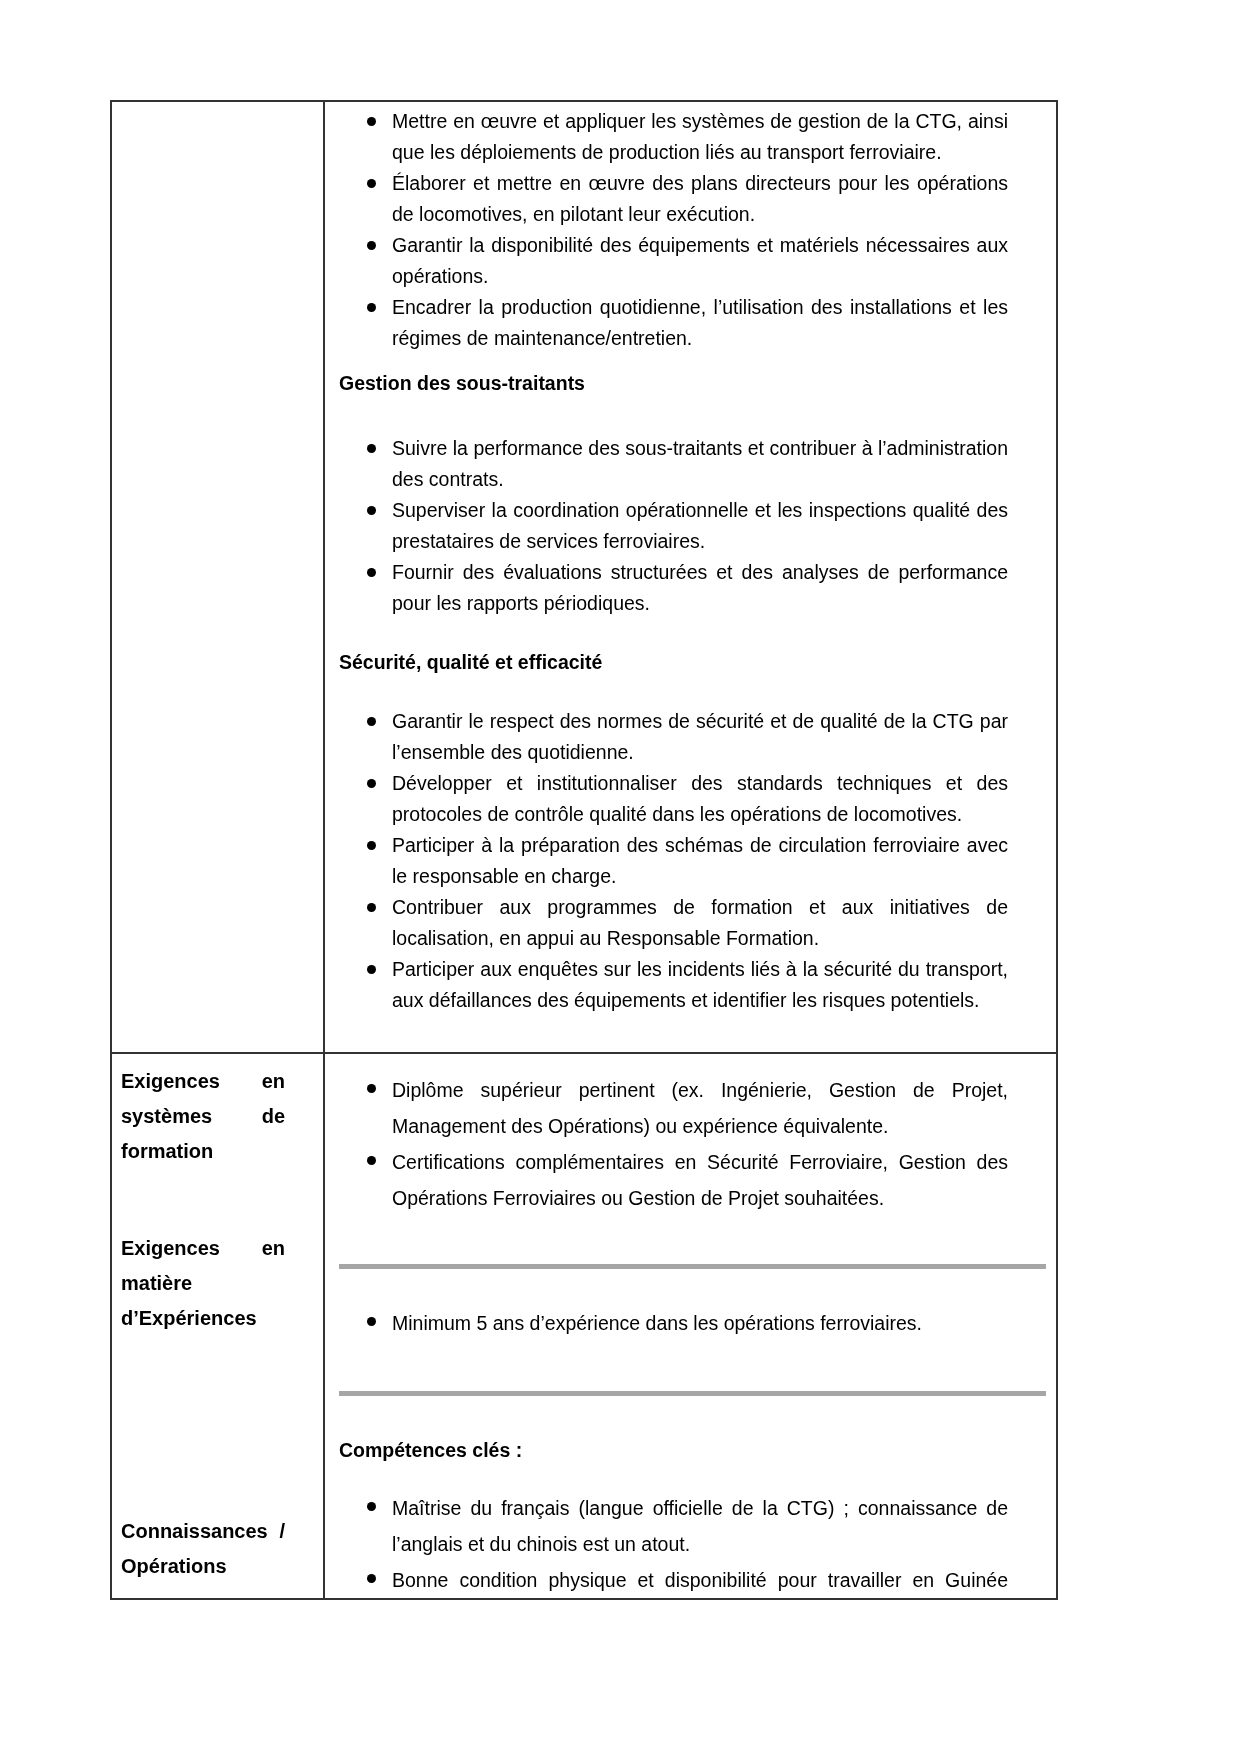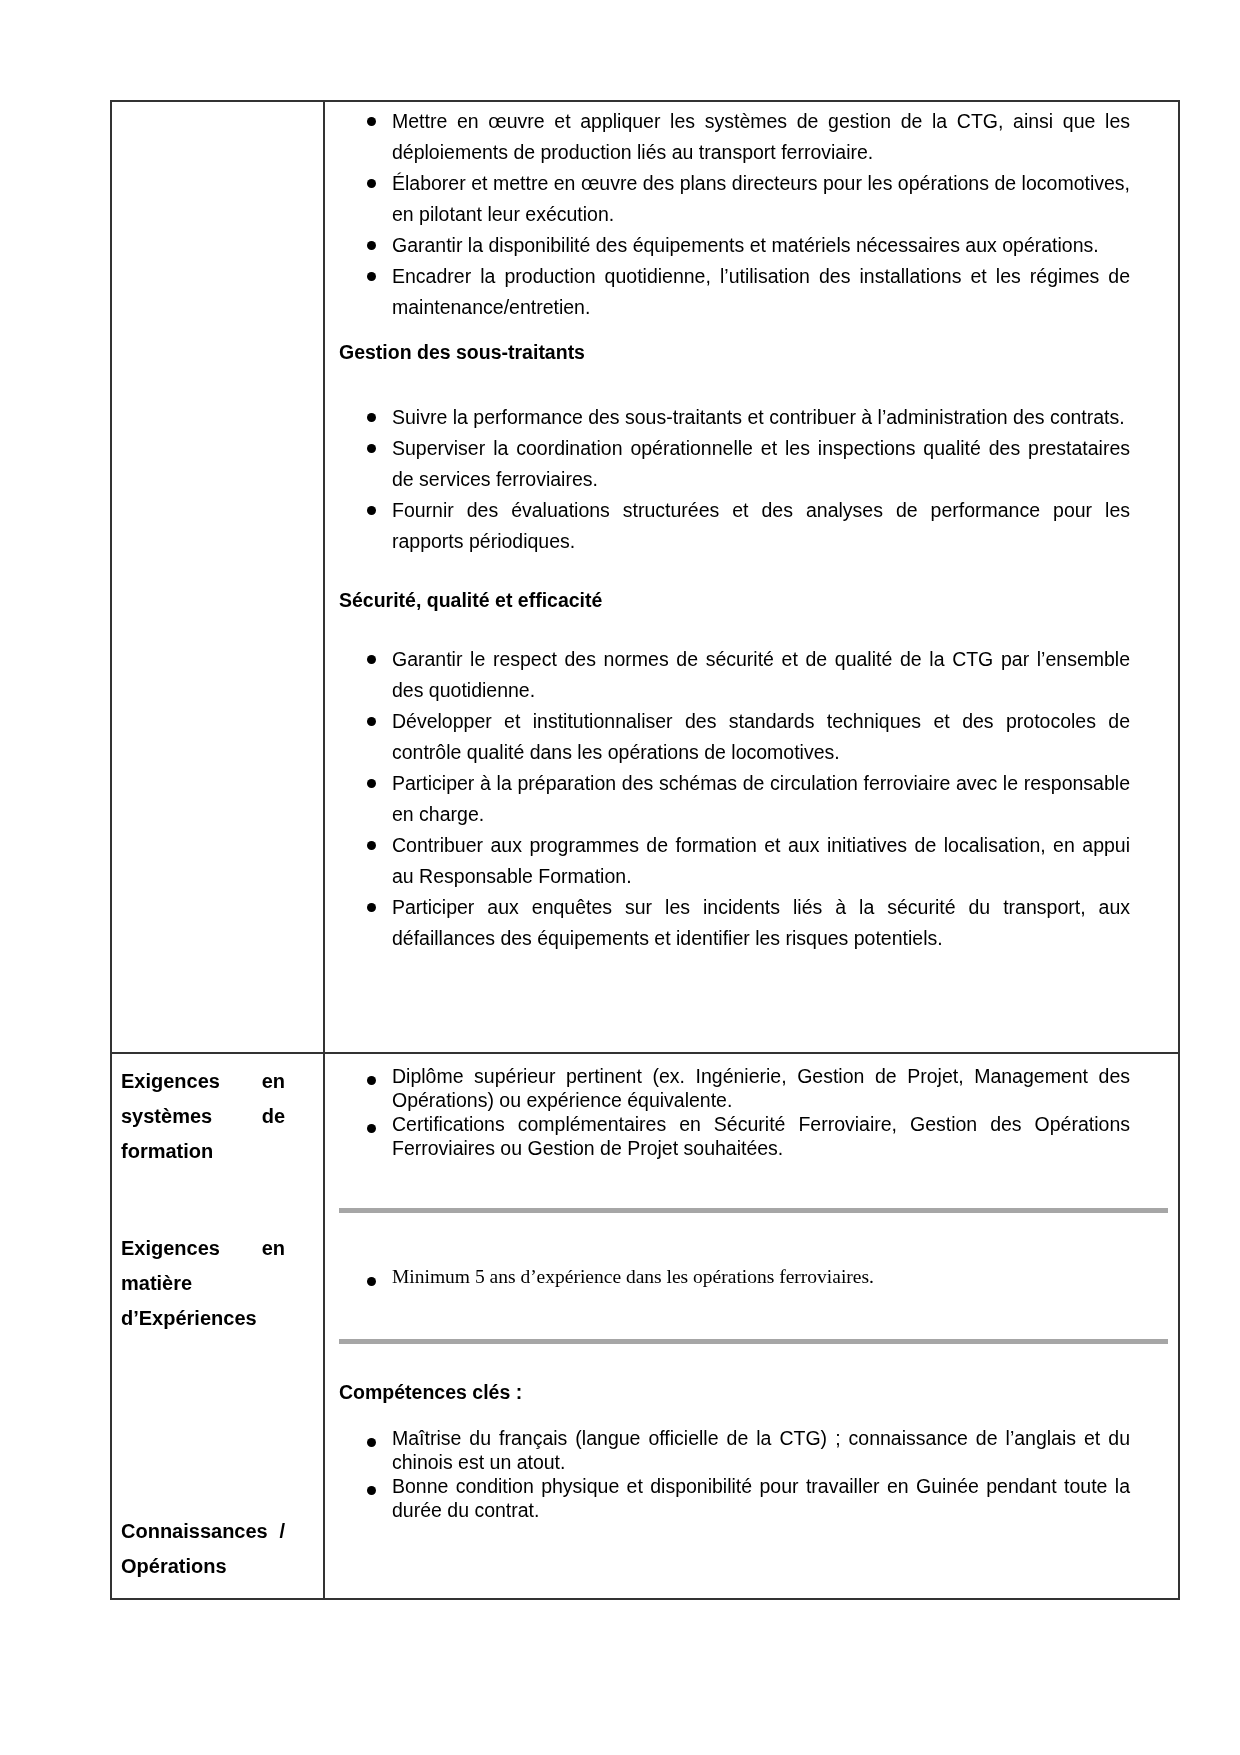--- a/index.html
+++ b/index.html
@@ -4,59 +4,59 @@
 <style>
   * { box-sizing: border-box; margin: 0; padding: 0; }
   html, body { background: #ffffff; }
   body {
     width: 1240px; height: 1755px; position: relative;
     font-family: "Liberation Sans", sans-serif;
     color: #000;
   }
   .doc-table {
     position: absolute; left: 110px; top: 100px;
-    width: 1070px; height: 1500px;
+    width: 948px; height: 1500px;
     border: 2px solid #333;
   }
   .t-row { display: flex; width: 100%; }
   .t-row.row-1 { height: 950px; }
   .t-row.row-2 { height: 546px; border-top: 2px solid #333; }
   .cell-left {
     width: 213px; flex: 0 0 213px;
     border-right: 2px solid #333;
     padding: 10px 38px 0 9px;
   }
   .cell-right {
     flex: 1 1 auto;
     padding: 4px 10px 0 14px;
     font-size: 19.5px;
     overflow: hidden;
   }
   .row-1 .cell-right { line-height: 31px; }
-  .row-2 .cell-right { line-height: 24px; padding-top: 10px; }
+  .row-2 .cell-right { line-height: 36px; padding-top: 18px; }
 
   ul.bullets { list-style: none; margin-right: 38px; text-align: justify; }
   ul.bullets li { position: relative; padding-left: 53px; }
   ul.bullets li::before {
     content: ""; position: absolute; left: 28px; top: 11px;
     width: 9px; height: 9px; border-radius: 50%; background: #000;
   }
   .row-2 .cell-right ul.bullets li::before { top: 12px; }
 
   .sub-heading {
     font-weight: 700; font-size: 19.5px;
     margin: 14px 38px 34px 0;
   }
   .sub-heading.tight { margin: 28px 38px 28px 0; }
   .hrule {
     height: 5px; background: #a6a6a6; border: none;
   }
   .hrule.rule-1 { margin-top: 48px; }
   .hrule.rule-2 { margin-top: 50px; }
-  .exp-list { margin-top: 52px; font-family: Liberation Serif, serif; }
+  .exp-list { margin-top: 36px; }
   .comp-heading { margin-top: 36px; margin-bottom: 22px; margin-right: 38px; font-weight: 700; }
   .comp-list { }
 
   .side-label {
     font-weight: 700; font-size: 20px; line-height: 35px;
   }
   .side-label .lbl-line {
     text-align: justify;
     text-align-last: justify;
   }

